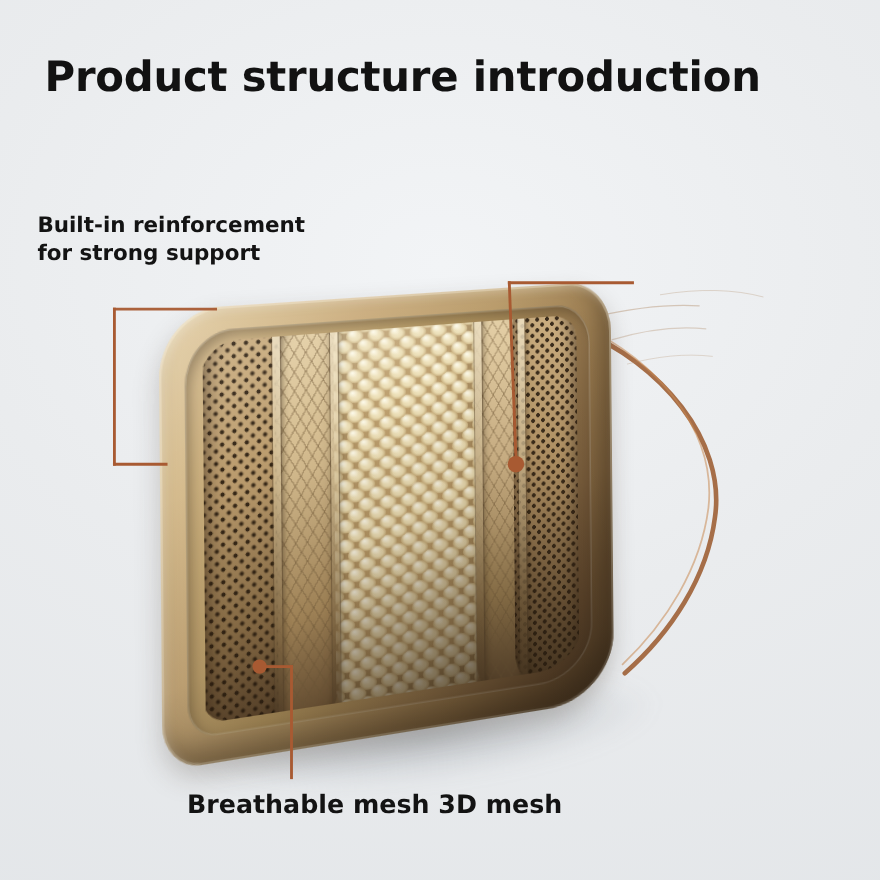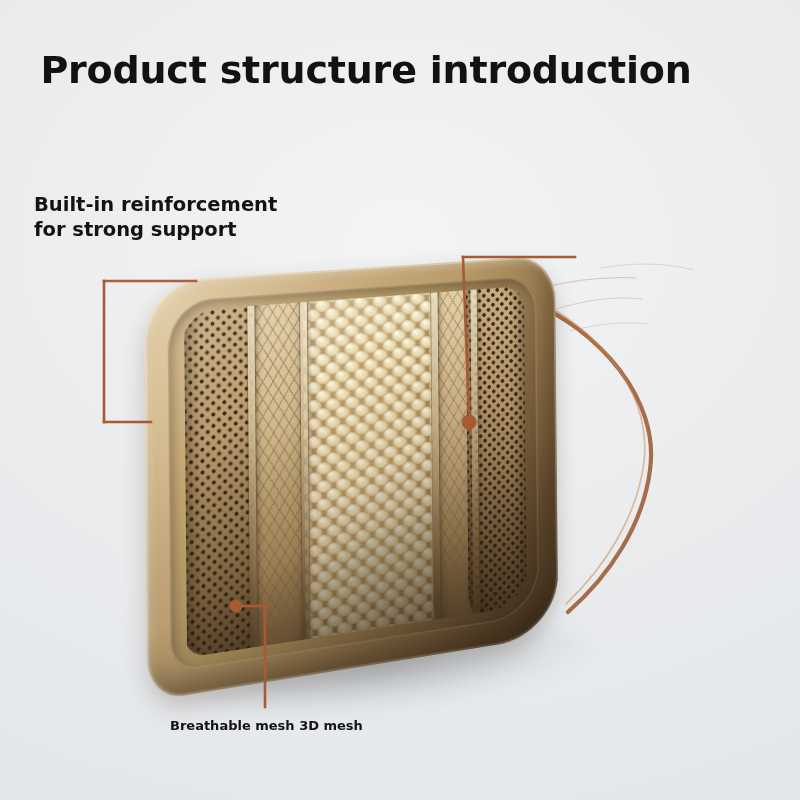--- a/index.html
+++ b/index.html
@@ -42,21 +42,21 @@
     position: absolute;
     font-family: "DejaVu Sans", sans-serif;
     font-weight: 700;
     font-size: 19.5px;
     line-height: 1.28;
     color: #131313;
     white-space: pre-line;
   }
   #label-left  { left: 34px;  top: 193px; }
   #label-right { left: 524px; top: 198px; }
-  #label-bottom{ left: 170px; top: 718px; font-size: 13px; }
+  #label-bottom{ left: 170px; top: 718px; font-size: 23px; }
 
   
   #leaders {
     position: absolute;
     left: 0; top: 0;
     width: 800px; height: 800px;
     pointer-events: none;
   }
 
   

